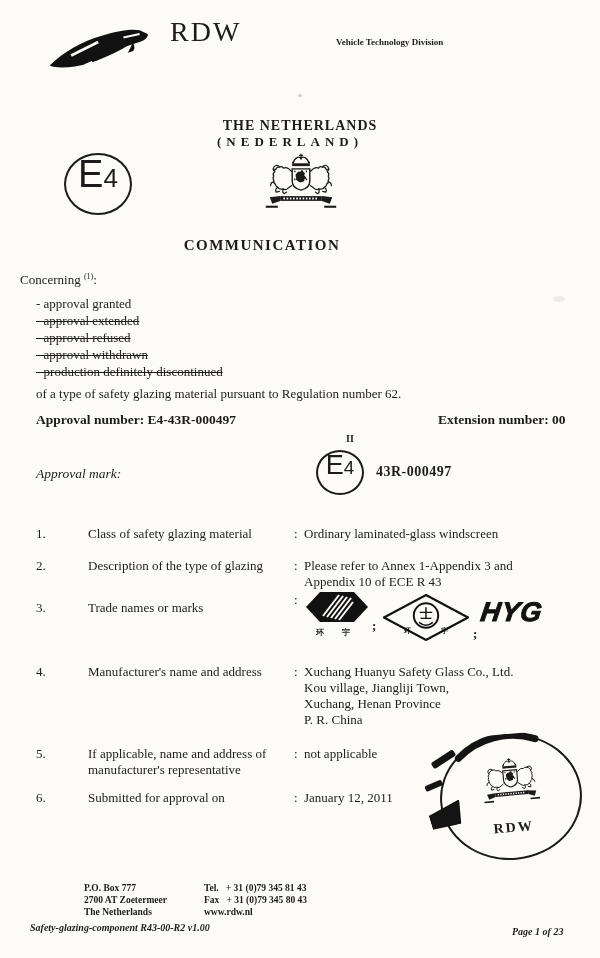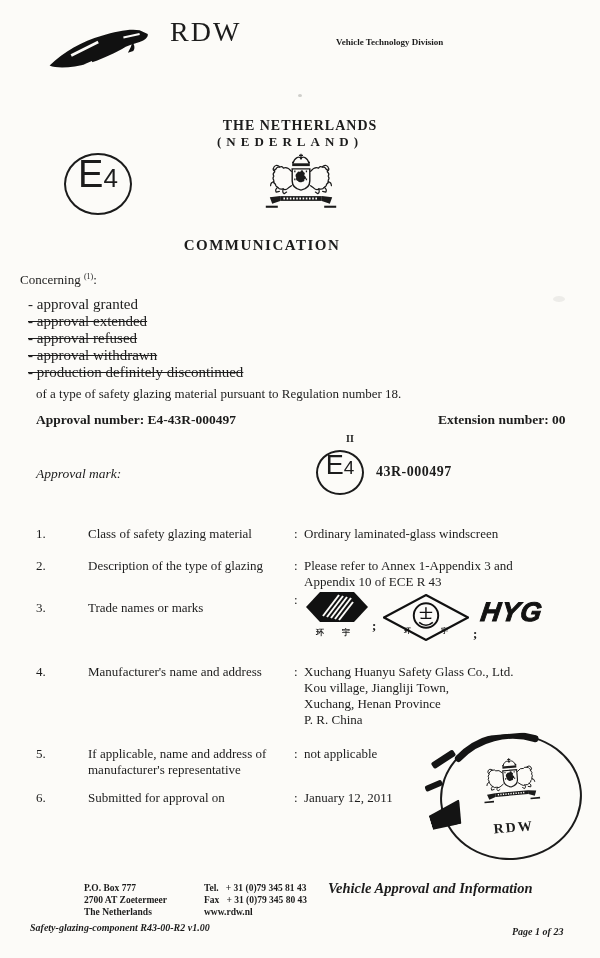--- a/index.html
+++ b/index.html
@@ -8,21 +8,21 @@
   .abs{position:absolute;}
   .center{text-align:center;}
   .italic{font-style:italic;}
   .struck{text-decoration:line-through;text-decoration-thickness:1.4px;}
   .brand{font-size:28px;letter-spacing:2px;}
   .division{font-size:9px;font-weight:bold;}
   .t1{left:0;width:600px;font-size:14px;font-weight:bold;letter-spacing:1px;}
   .t2{left:0;width:580px;font-size:13px;font-weight:bold;letter-spacing:5px;}
   .comm{left:0;width:524px;font-size:15px;font-weight:bold;letter-spacing:1.5px;}
   .body13{font-size:13px;}
-  .opt{left:28px;font-size:15px;}
+  .opt{left:36px;font-size:13px;}
   .apprline{font-size:13.5px;font-weight:bold;}
   .e-badge{border:2.5px solid #1b1b1b;border-radius:50%;display:flex;align-items:baseline;
            justify-content:center;font-family:"Liberation Sans","DejaVu Sans",sans-serif;
            background:transparent;box-sizing:border-box;}
   .e-badge .e{font-size:38px;line-height:1;}
   .e-badge .n{font-size:26px;line-height:1;}
   .e-badge.small{border-width:2px;}
   .e-badge.small .e{font-size:27px;}
   .e-badge.small .n{font-size:19px;}
   .roman{font-size:10px;font-weight:bold;text-align:center;}
@@ -132,21 +132,21 @@
 
   <div class="abs body13" style="left:20px;top:272px">
     <span>Concerning</span>
     <sup style="font-size:8px">(1)</sup><span>:</span>
   </div>
   <div class="abs opt" style="top:296px">- approval granted</div>
   <div class="abs opt struck" style="top:313px">- approval extended</div>
   <div class="abs opt struck" style="top:330px">- approval refused</div>
   <div class="abs opt struck" style="top:347px">- approval withdrawn</div>
   <div class="abs opt struck" style="top:364px">- production definitely discontinued</div>
-  <div class="abs body13" style="left:36px;top:386px">of a type of safety glazing material pursuant to Regulation number 18.</div>
+  <div class="abs body13" style="left:36px;top:386px">of a type of safety glazing material pursuant to Regulation number 62.</div>
 
   <div class="abs apprline" style="left:36px;top:412px">Approval number: E4-43R-000497</div>
   <div class="abs apprline" style="left:438px;top:412px">Extension number: 00</div>
 
   <div class="abs italic" style="left:36px;top:466px;font-size:13.5px">Approval mark:</div>
   <div class="abs roman" style="left:330px;top:433px;width:40px">II</div>
   <div class="abs e-badge small" style="left:316px;top:450px;width:48px;height:45px">
     <span class="e">E</span>
     <span class="n">4</span>
   </div>
@@ -223,17 +223,16 @@
     <div class="abs ink-dash" style="left:-14px;top:62px;width:34px;height:24px;transform:rotate(-12deg);
          clip-path:polygon(0 30%,100% 0,85% 100%,0 90%)"></div>
   </div>
 
   <div class="abs foot-sm" style="left:84px;top:882px">P.O. Box 777</div>
   <div class="abs foot-sm" style="left:84px;top:894px">2700 AT Zoetermeer</div>
   <div class="abs foot-sm" style="left:84px;top:906px">The Netherlands</div>
   <div class="abs foot-sm pre" style="left:204px;top:882px">Tel.   + 31 (0)79 345 81 43</div>
   <div class="abs foot-sm pre" style="left:204px;top:894px">Fax   + 31 (0)79 345 80 43</div>
   <div class="abs foot-sm pre" style="left:204px;top:906px">www.rdw.nl</div>
-  <div class="abs tagline" style="left:328px;top:880px">Vehicle Approval and Information</div>
   <div class="abs docref" style="left:30px;top:922px">Safety-glazing-component R43-00-R2 v1.00</div>
   <div class="abs pageno" style="left:512px;top:926px">Page 1 of 23</div>
 
 </div>
 
 </body></html>

